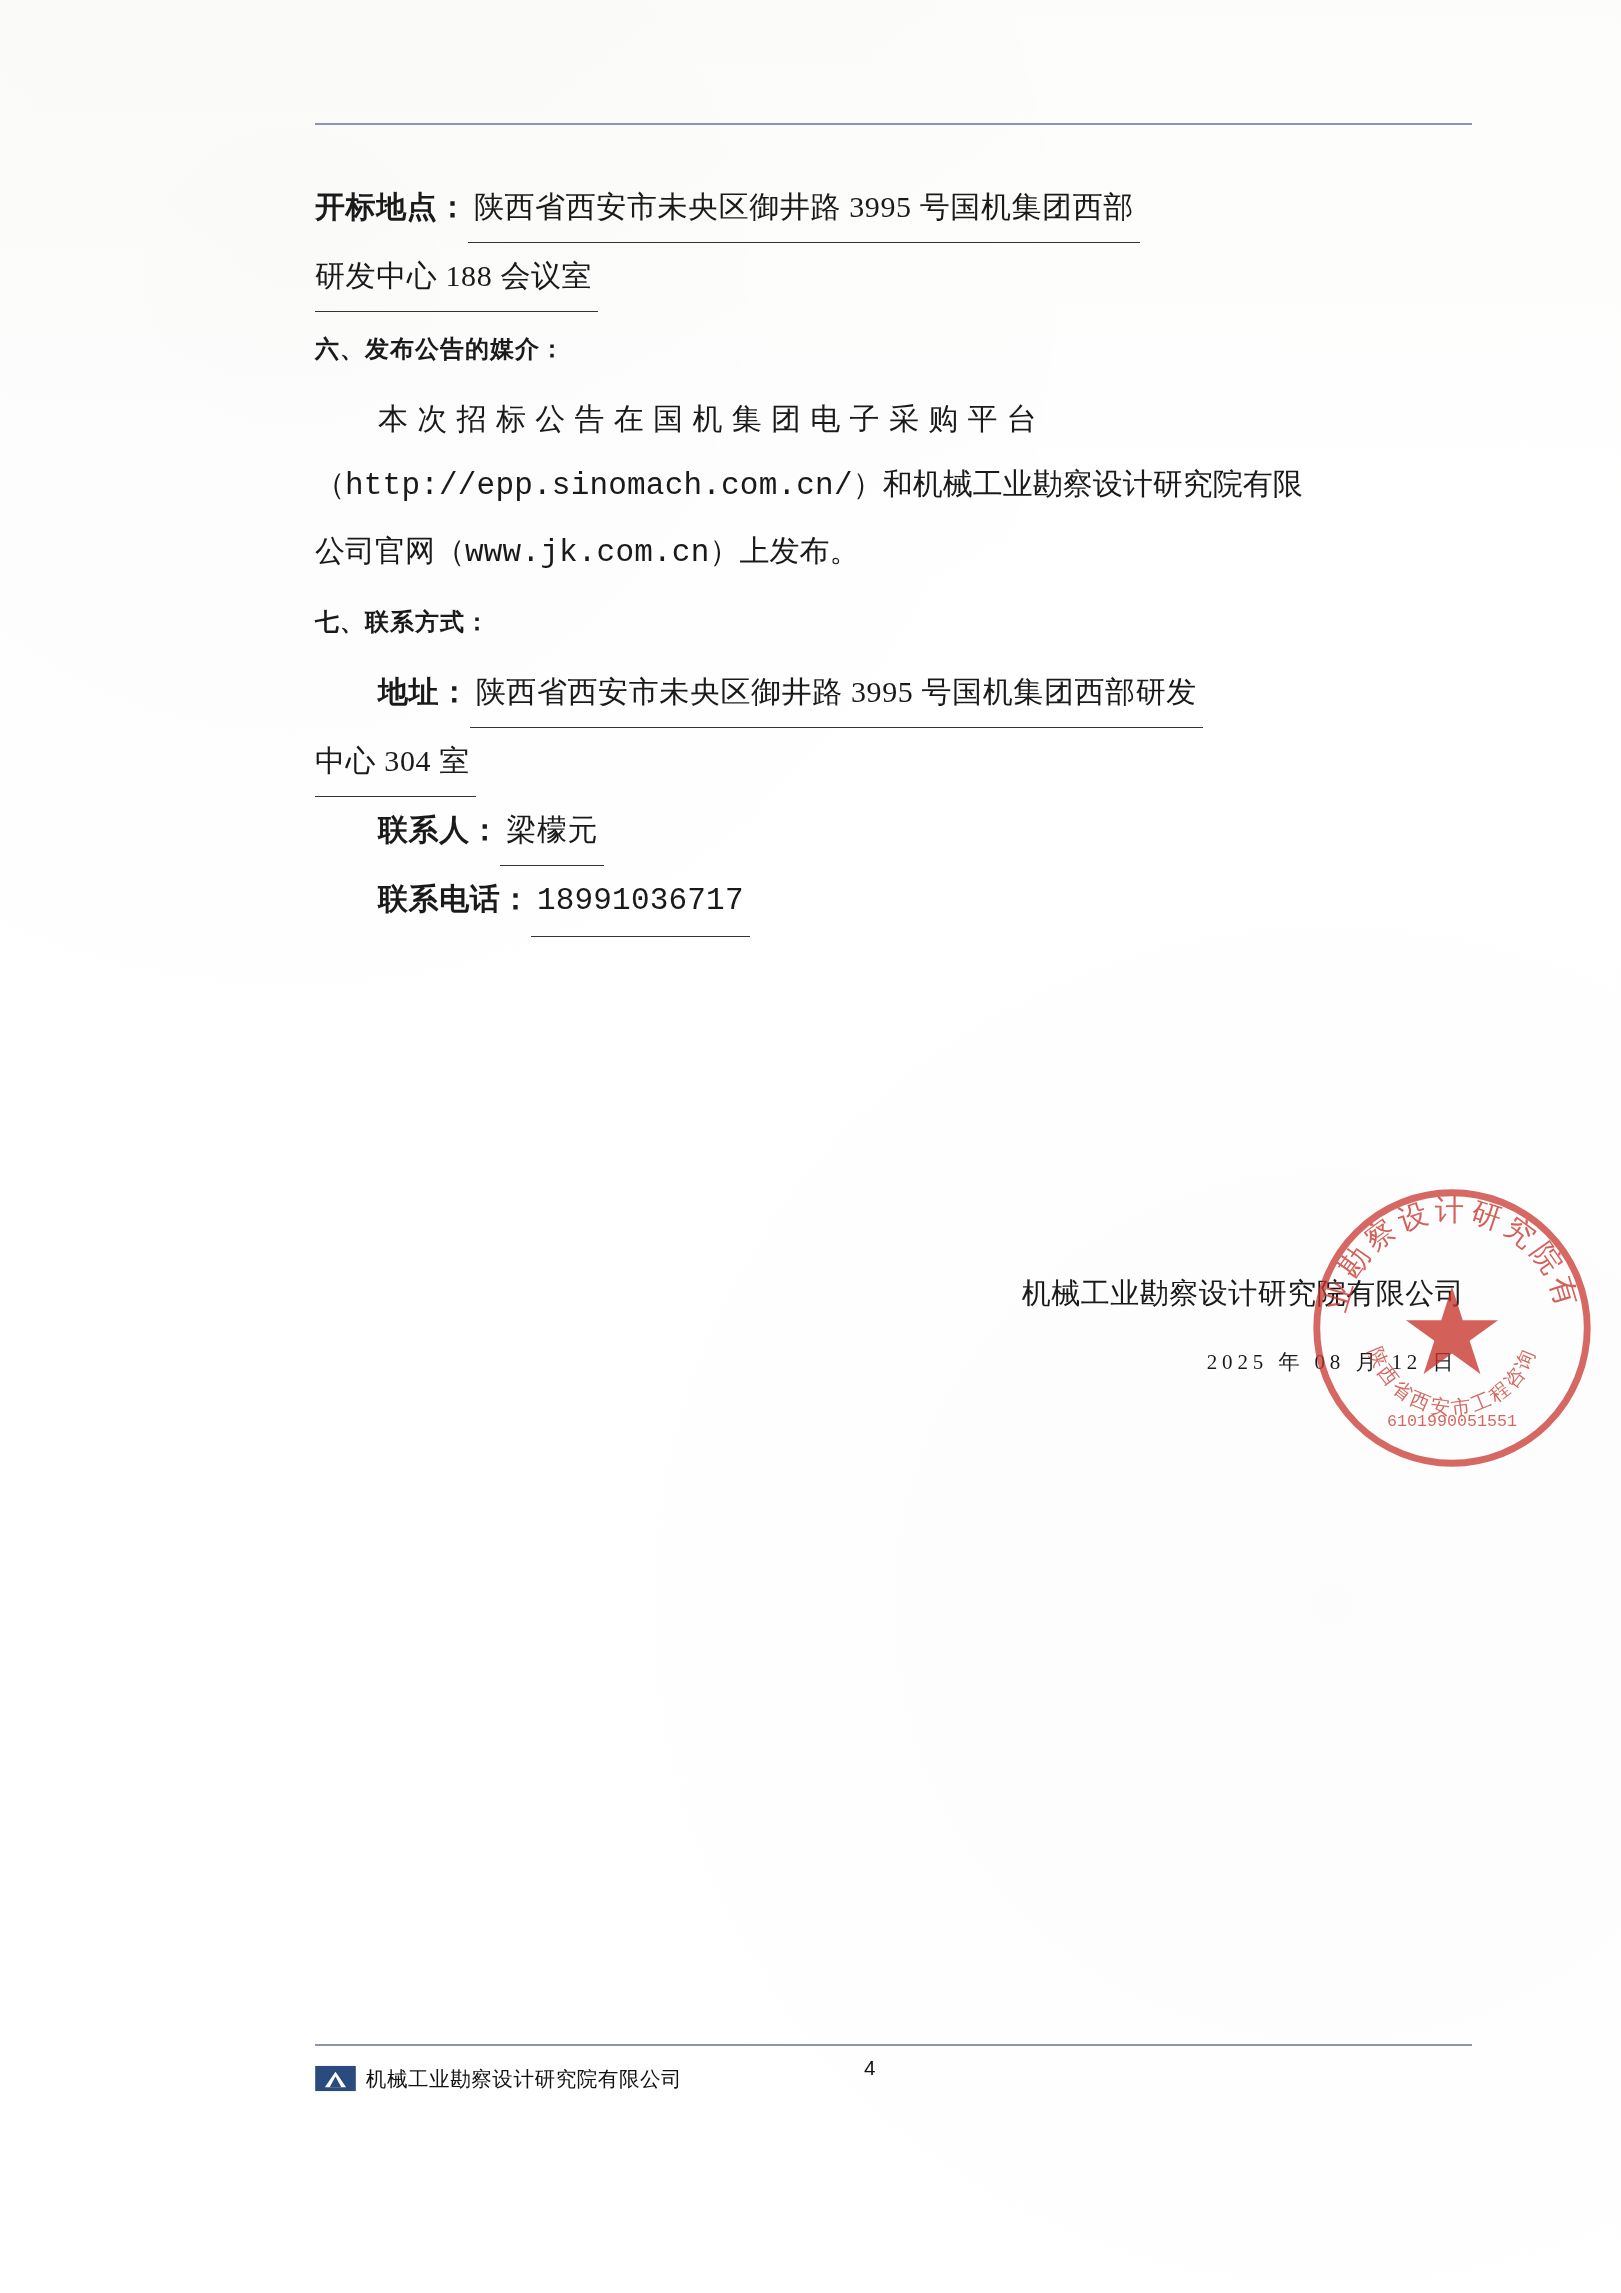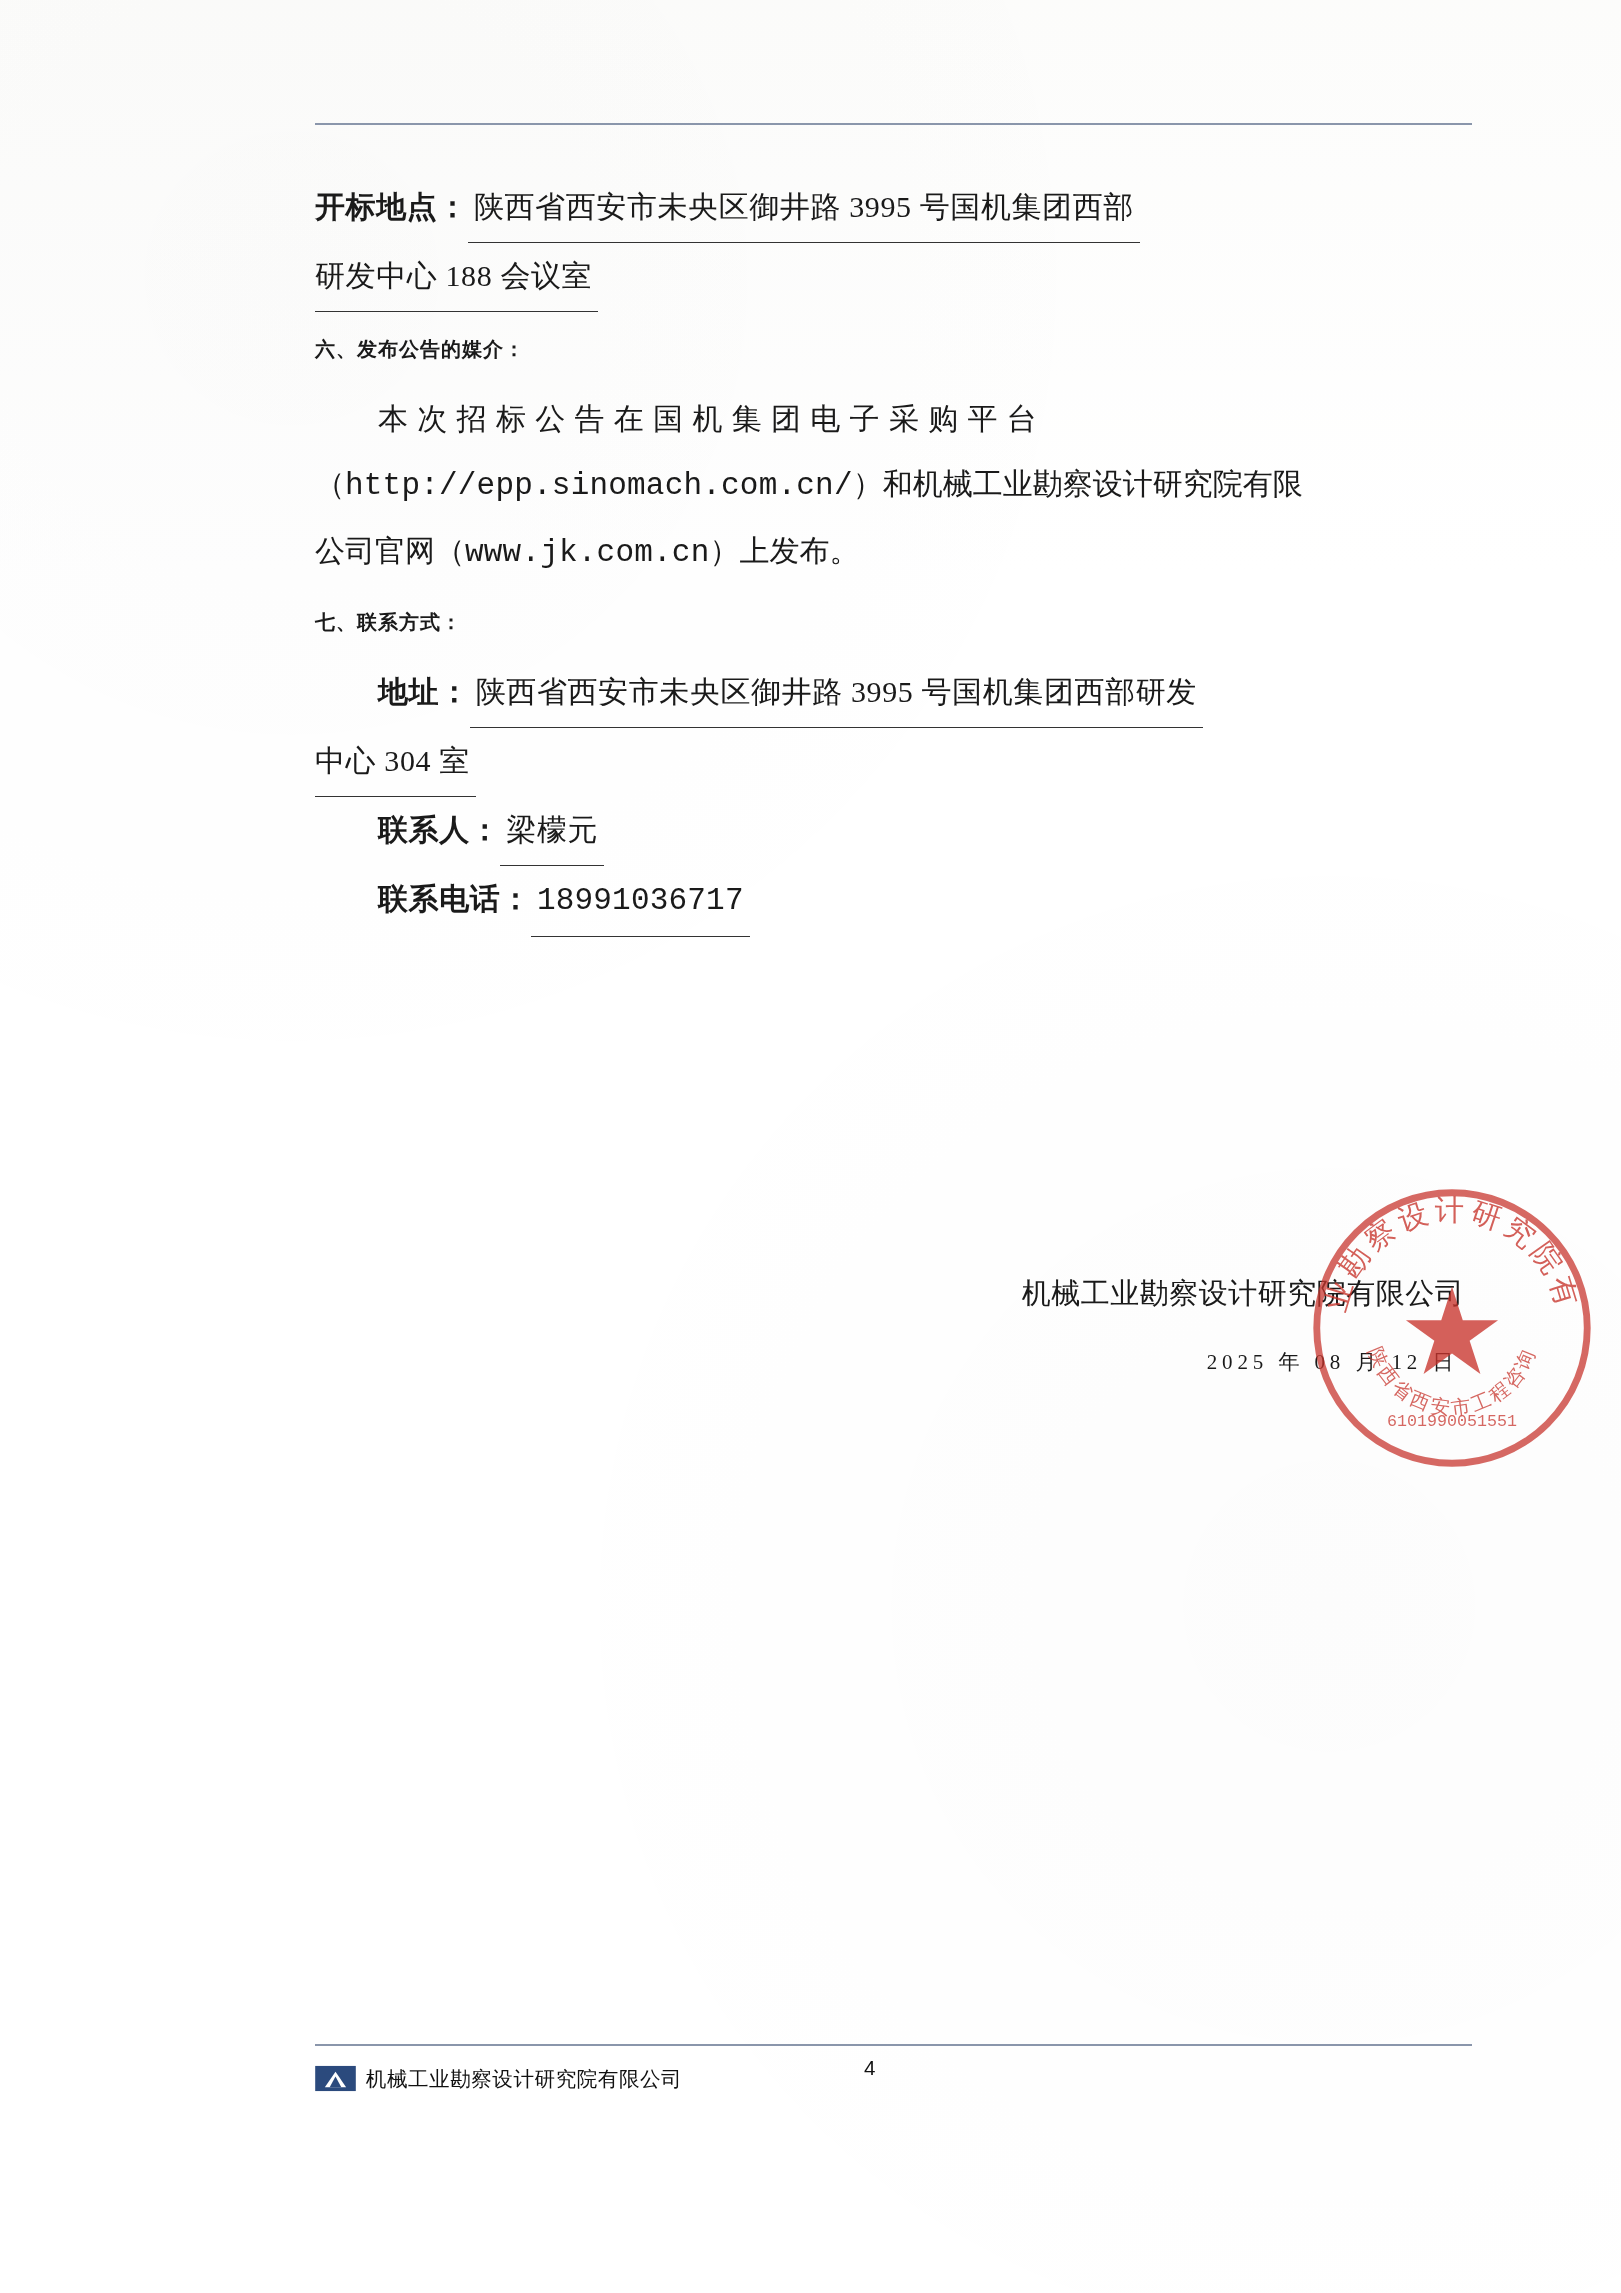--- a/index.html
+++ b/index.html
@@ -56,21 +56,21 @@
   .line {
     font-size: 30px;
     line-height: 66px;
     letter-spacing: 0.6px;
     white-space: nowrap;
   }
   .indent2 { padding-left: 63px; }
 
   .heading {
     font-weight: bold;
-    font-size: 20px;
+    font-size: 24px;
     line-height: 74px;
     letter-spacing: 1px;
   }
 
   .label { font-weight: bold; }
 
   .fill {
     display: inline-block;
     border-bottom: 1.6px solid #333;
     padding: 0 5.9px 2px 5.9px;

